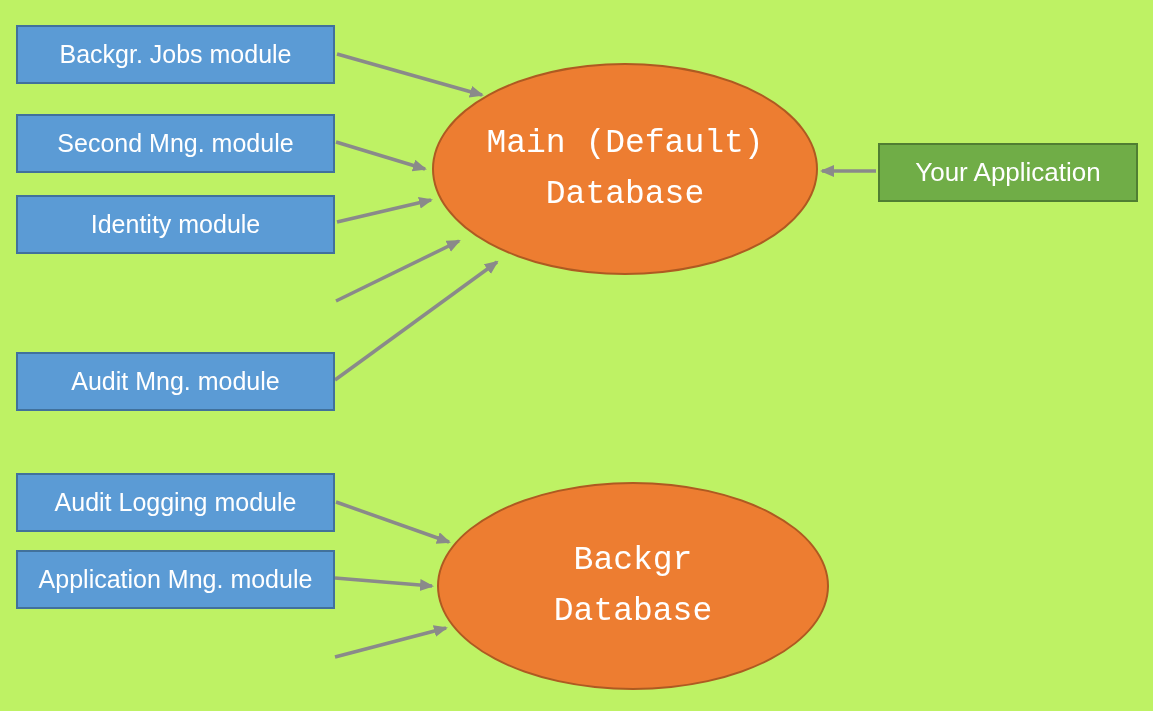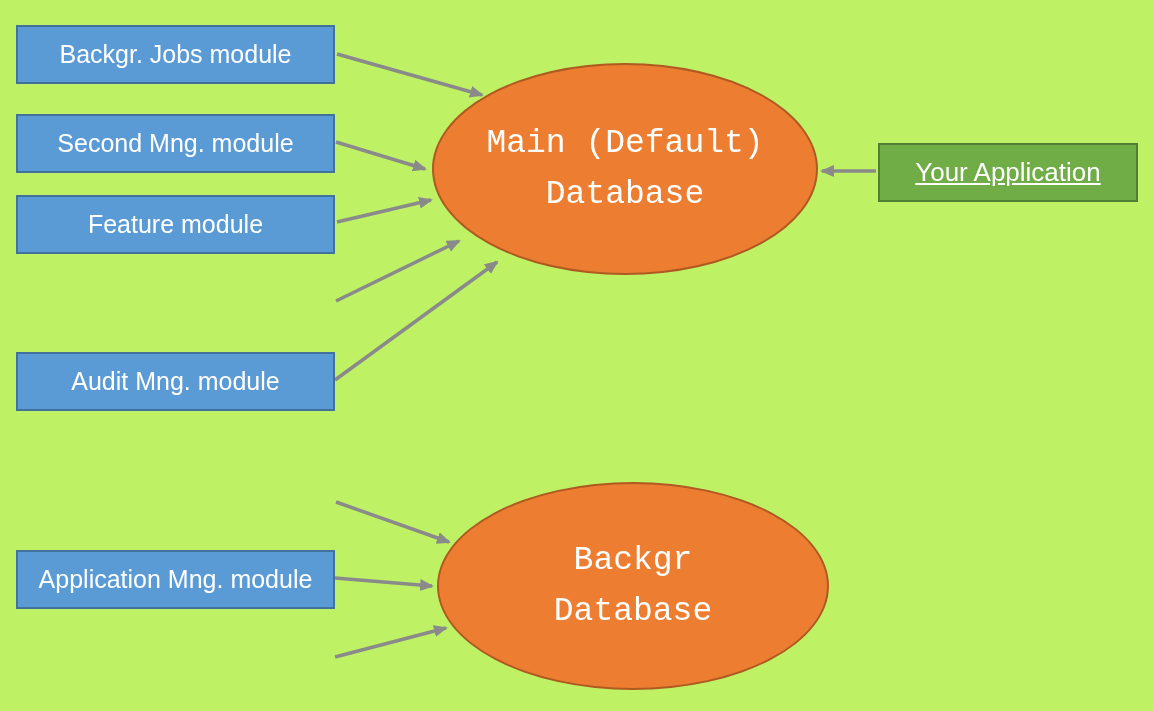--- a/index.html
+++ b/index.html
@@ -61,21 +61,20 @@
     left: 878px; top: 143px;
     width: 260px; height: 59px;
     background: #70AD47;
     border: 2px solid #507E32;
     display: flex;
     align-items: center;
     justify-content: center;
     color: #ffffff;
     font-size: 26px;
     text-align: center;
-    text-decoration: underline;
   }
 
   .connector { stroke: #8A8A8A; stroke-width: 3.5; }
 </style>
 </head>
 <body>
 
 <div class="canvas">
 
   <svg class="arrows" viewBox="0 0 1153 711" xmlns="http://www.w3.org/2000/svg">
@@ -95,26 +94,29 @@
     <line class="connector" x1="335" y1="657" x2="446" y2="628" marker-end="url(#ah)"></line>
   </svg>
 
   <div class="module" style="top:25px">
     <span>Backgr. Jobs module</span>
   </div>
   <div class="module" style="top:114px">
     <span>Second Mng. module</span>
   </div>
   <div class="module" style="top:195px">
-    <span>Feature module</span>
+    <span>Identity module</span>
   </div>
   <div class="module" style="top:352px">
     <span>Audit Mng. module</span>
   </div>
 
+  <div class="module" style="top:473px">
+    <span>Audit Logging module</span>
+  </div>
   <div class="module" style="top:550px">
     <span>Application Mng. module</span>
   </div>
 
   <div class="db-ellipse main-db">
     <div class="eline">Main (Default)</div>
     <div class="eline">Database</div>
   </div>
   <div class="db-ellipse second-db">
     <div class="eline">Backgr</div>

